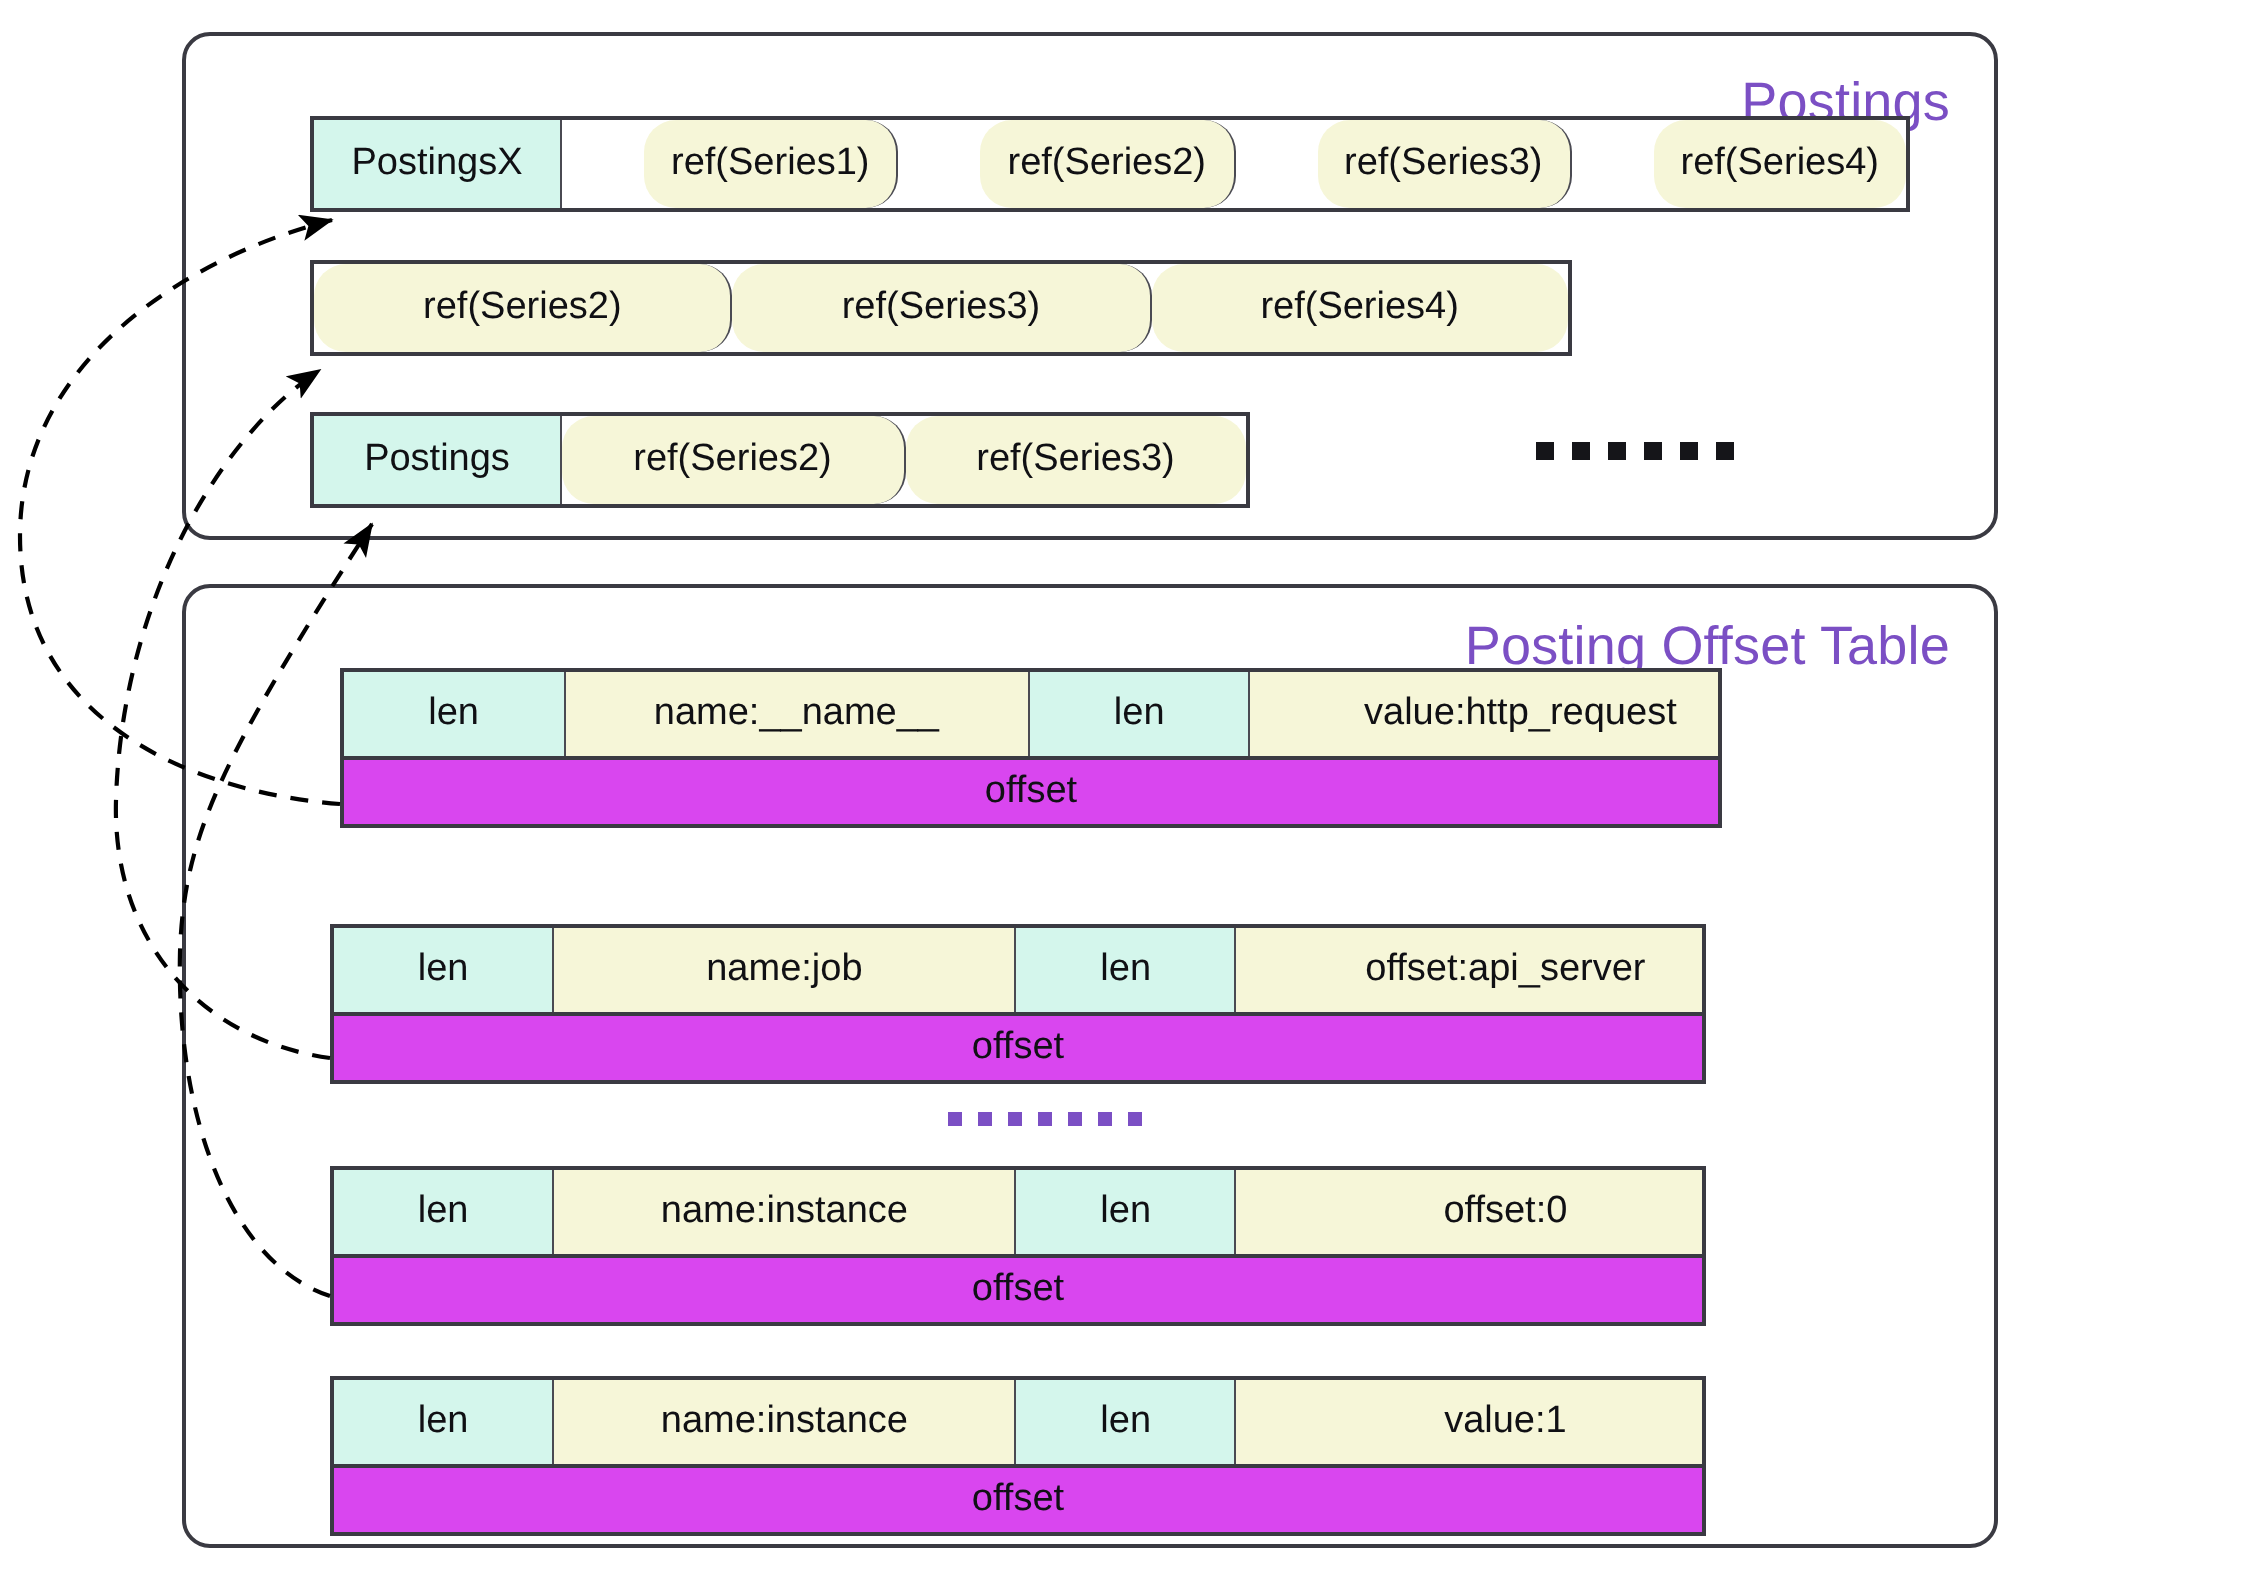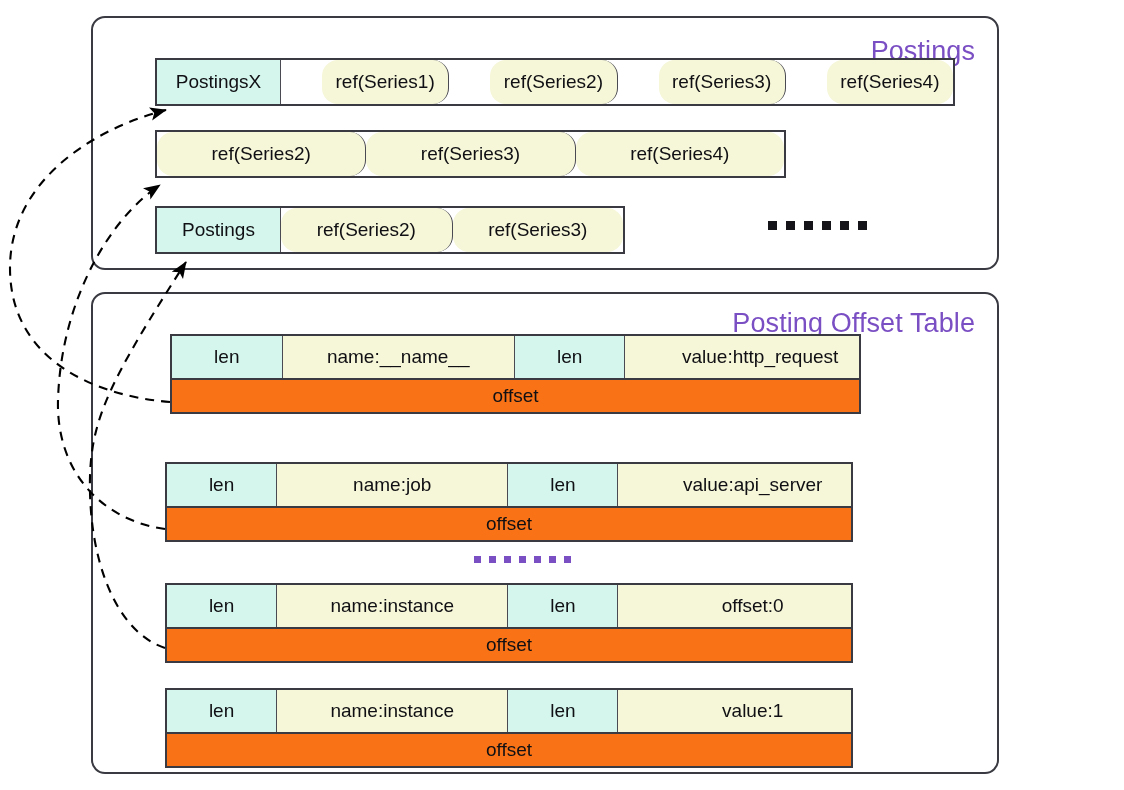--- a/index.html
+++ b/index.html
@@ -60,21 +60,21 @@
     color: #101014;
     white-space: nowrap;
     border-right: 1.5px solid #4a4a52;
     height: 100%;
     overflow: hidden;
   }
   .cell:last-child { border-right: none; }
 
   .c-mint   { background: #d4f6ec; }
   .c-cream  { background: #f6f6d8; }
-  .c-lav    { background: #f97316; }
+  .c-lav    { background: #d946ef; }
 
   
   .posting-row { position: absolute; height: 48px; }
   #posting-row-0 { left: 155px; top: 58px;  width: 800px; gap: 41px; }
   #posting-row-1 { left: 155px; top: 130px; width: 631px; }
   #posting-row-2 { left: 155px; top: 206px; width: 470px; }
 
   .posting-row .cell.key { width: 124px; flex: 0 0 124px; }
   .posting-row .cell.ref { flex: 1 1 0; border-radius: 16px; }
 
@@ -179,21 +179,21 @@
     <div class="cellrow bottom">
       <div class="cell c-lav">offset</div>
     </div>
   </div>
 
   <div class="offset-entry" id="offset-entry-1">
     <div class="cellrow top">
       <div class="cell len c-mint">len</div>
       <div class="cell name c-cream">name:job</div>
       <div class="cell len2 c-mint">len</div>
-      <div class="cell value c-cream">value:api_server</div>
+      <div class="cell value c-cream">offset:api_server</div>
     </div>
     <div class="cellrow bottom">
       <div class="cell c-lav">offset</div>
     </div>
   </div>
 
   <div class="dots" id="offsets-ellipsis">
     <i></i>
       <i></i>
       <i></i>

